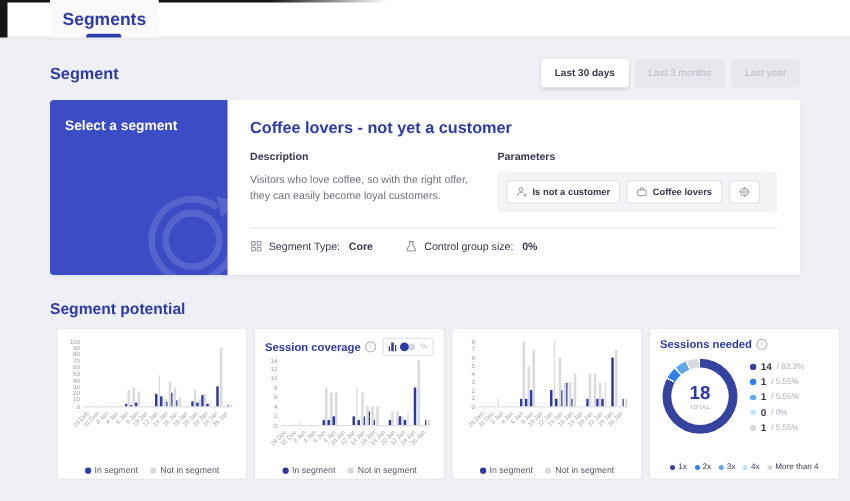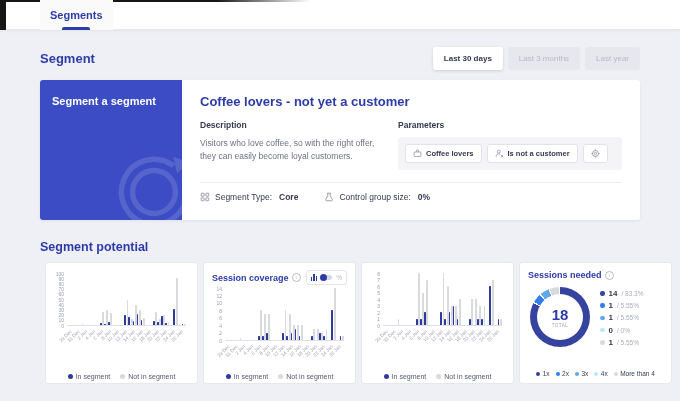--- a/index.html
+++ b/index.html
@@ -6,21 +6,21 @@
   html,body { margin:0; padding:0; }
   body {
     width:680px; height:401px; position:relative; overflow:hidden;
     background:#eff0f5; font-family:"Liberation Sans", sans-serif;
   }
   
   .topbar { position:relative; height:30px; background:#ffffff; border-bottom:1px solid #e6e7ec; box-shadow:0 1px 3px rgba(20,25,60,.05); }
   .corner-strip { position:absolute; left:0; top:0; width:6px; height:30px; background:#161616; }
   .top-edge { position:absolute; left:0; top:0; width:310px; height:2px; background:linear-gradient(90deg,#161616 70%, rgba(22,22,22,0)); }
   .tab { position:absolute; left:40px; top:0; height:30px; padding:0 10px; background:#fafafb; display:flex; align-items:center; cursor:pointer; }
-  .tab-label { font-size:11px; font-weight:bold; color:#2d3ba8; }
+  .tab-label { font-size:14px; font-weight:bold; color:#2d3ba8; }
   .tab-underline { position:absolute; left:50%; transform:translateX(-50%); bottom:0; width:28px; height:3px; background:#2f3da9; border-radius:2px 2px 0 0; }
 
   
   .header-row { display:flex; justify-content:space-between; align-items:center; margin:17px 40px 0; }
   .page-title { font-size:13px; font-weight:bold; color:#2d3ba8; }
   .time-buttons { display:flex; gap:5px; }
   .time-btn { font-size:8px; padding:7px 11px; border-radius:3px; border:none; font-family:inherit; cursor:pointer; }
   .time-btn.active { background:#fff; color:#363850; font-weight:bold; box-shadow:0 1px 3px rgba(0,0,0,.14); }
   .time-btn.inactive { background:#e7e8ee; color:#b6b9c6; }
 
@@ -104,52 +104,52 @@
   <div class="page-title">Segment</div>
   <div class="time-buttons">
     <button class="time-btn active">Last 30 days</button>
     <button class="time-btn inactive">Last 3 months</button>
     <button class="time-btn inactive">Last year</button>
   </div>
 </div>
 
 <div class="panel-row">
   <div class="segment-selector">
-    <div class="selector-title">Segment a segment</div>
+    <div class="selector-title">Select a segment</div>
     <svg class="watermark" width="92" height="92" viewBox="0 0 24 24" fill="none" stroke="#ffffff" stroke-width="1.4">
       <path d="M20.5 12a8.5 8.5 0 1 1-3.4-6.8"></path>
       <path d="M17 2.8 l4.2 1.4 -3.2 3z" fill="#ffffff" stroke="none"></path>
       <circle cx="12" cy="12" r="5.6"></circle>
     </svg>
   </div>
 
   <div class="segment-detail">
     <div class="segment-name">Coffee lovers - not yet a customer</div>
     <div class="detail-cols">
       <div class="desc-col">
         <div class="sec-label">Description</div>
         <div class="desc-text">Visitors who love coffee, so with the right offer, they can easily become loyal customers.</div>
       </div>
       <div class="params-col">
         <div class="sec-label">Parameters</div>
         <div class="params-box">
           <span class="chip">
             <svg width="9" height="9" viewBox="0 0 24 24" fill="none" stroke="#8a8d9b" stroke-width="2">
-                <rect x="3" y="8" width="18" height="12" rx="2"></rect>
-                <path d="M9 8V5a2 2 0 0 1 2-2h2a2 2 0 0 1 2 2v3"></path>
-              </svg>
-            <span>Coffee lovers</span>
-          </span>
-          <span class="chip">
-            <svg width="9" height="9" viewBox="0 0 24 24" fill="none" stroke="#8a8d9b" stroke-width="2">
                 <circle cx="10" cy="7" r="4"></circle>
                 <path d="M3 21v-1a7 7 0 0 1 11-5.7"></path>
                 <path d="M16 16l6 6M22 16l-6 6"></path>
               </svg>
             <span>Is not a customer</span>
+          </span>
+          <span class="chip">
+            <svg width="9" height="9" viewBox="0 0 24 24" fill="none" stroke="#8a8d9b" stroke-width="2">
+                <rect x="3" y="8" width="18" height="12" rx="2"></rect>
+                <path d="M9 8V5a2 2 0 0 1 2-2h2a2 2 0 0 1 2 2v3"></path>
+              </svg>
+            <span>Coffee lovers</span>
           </span>
           <span class="chip">
             <svg width="9" height="9" viewBox="0 0 24 24" fill="none" stroke="#8a8d9b" stroke-width="2">
                 <circle cx="12" cy="12" r="8"></circle>
                 <circle cx="12" cy="12" r="3"></circle>
                 <path d="M12 1v4M12 19v4M1 12h4M19 12h4"></path>
               </svg>
           </span>
         </div>
       </div>

